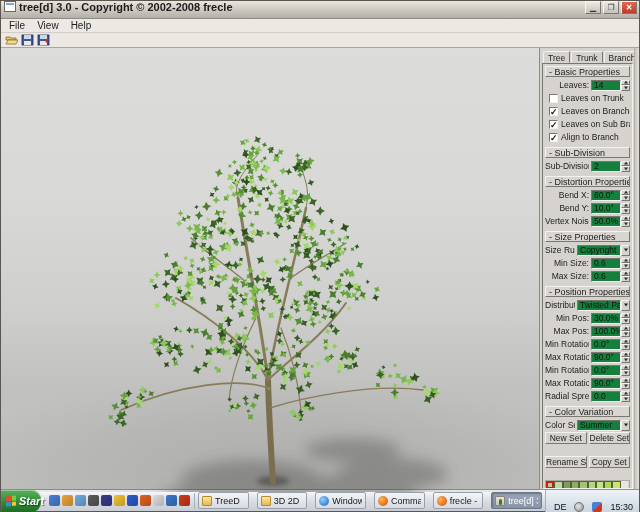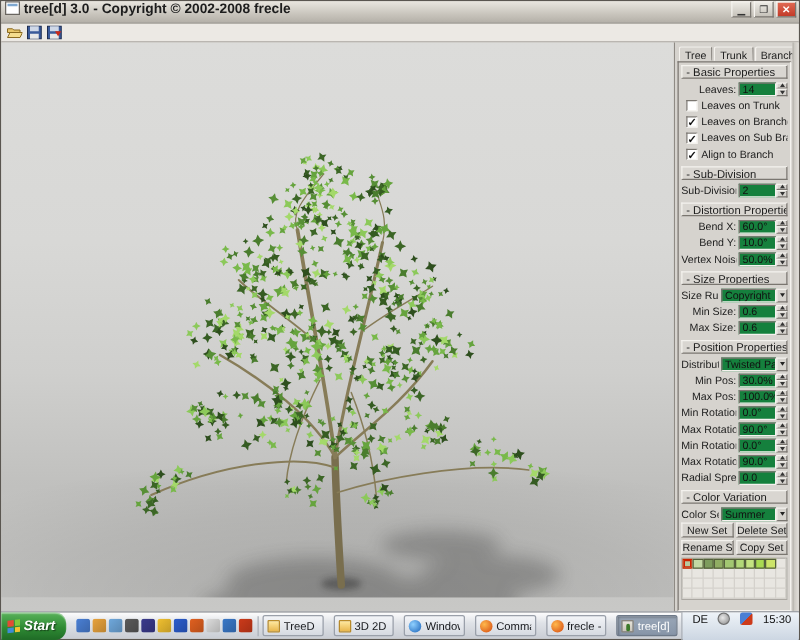--- a/index.html
+++ b/index.html
@@ -49,50 +49,50 @@
   .spin > div { flex:1; background:#d6d3ce; border:1px solid; border-color:#f4f2ee #7a7670 #7a7670 #f4f2ee; position:relative; }
   .spin .up::after, .spin .dn::after { content:""; position:absolute; left:50%; top:50%; transform:translate(-50%,-50%); border-left:2px solid transparent; border-right:2px solid transparent; }
   .spin .up::after { border-bottom:3px solid #333; }
   .spin .dn::after { border-top:3px solid #333; }
   .drop { width:9px; height:11px; flex:none; background:#d6d3ce; border:1px solid; border-color:#f4f2ee #7a7670 #7a7670 #f4f2ee; position:relative; }
   .drop::after { content:""; position:absolute; left:50%; top:55%; transform:translate(-50%,-50%); border-left:2.5px solid transparent; border-right:2.5px solid transparent; border-top:3.5px solid #222; }
 
   .cb { width:9px; height:9px; flex:none; background:#fff; border:1px solid; border-color:#7a7670 #f4f2ee #f4f2ee #7a7670; margin:0 3px 0 4px; font-size:9px; line-height:8px; text-align:center; color:#111; font-weight:bold; }
   .cb-lbl { font-size:8.5px; color:#1c1c1c; white-space:nowrap; overflow:hidden; }
 
-  .btn-row { display:flex; gap:2px; margin-bottom:2px; }
+  .btn-row { display:flex; gap:2px; margin-bottom:12px; }
   .pbtn { flex:1; height:12px; font-size:8.5px; line-height:10px; text-align:center; background:#d6d3ce; border:1px solid; border-color:#f4f2ee #7a7670 #7a7670 #f4f2ee; color:#1c1c1c; white-space:nowrap; overflow:hidden; }
 
   .swatch-grid { display:grid; grid-template-columns:repeat(10,1fr); border:1px solid #aba8a2; background:#e8e6e1; margin-bottom:2px; }
   .swatch-grid .cell { height:8px; border-right:1px solid #d4d1cc; border-bottom:1px solid #d4d1cc; }
   .swatch-grid .cell.color { border:1px solid #55603c; }
   .swatch-grid .cell.selected { border:1px solid #cc2200; box-shadow:inset 0 0 0 1px #cc2200; }
 
   
   .taskbar { height:22px; flex:none; background:linear-gradient(#fdfdfd,#dfe2e7 40%,#c9cdd4); border-top:1px solid #8f949c; display:flex; align-items:center; }
-  .start-btn { height:22px; width:52px; flex:none; background:linear-gradient(#59b35b,#2f8b34 55%,#1f6b26); border-radius:0 9px 9px 0; display:flex; align-items:center; padding-left:5px; box-shadow:inset 0 1px 1px rgba(255,255,255,.5); }
+  .start-btn { height:22px; width:40px; flex:none; background:linear-gradient(#59b35b,#2f8b34 55%,#1f6b26); border-radius:0 9px 9px 0; display:flex; align-items:center; padding-left:5px; box-shadow:inset 0 1px 1px rgba(255,255,255,.5); }
   .start-flag { width:10px; height:10px; flex:none; display:grid; grid-template-columns:1fr 1fr; gap:1px; transform:skewY(-6deg); margin-right:3px; }
   .start-flag i { display:block; }
   .start-flag i:nth-child(1){background:#e34b34;} .start-flag i:nth-child(2){background:#7fca3c;}
   .start-flag i:nth-child(3){background:#3f8cd6;} .start-flag i:nth-child(4){background:#f2c431;}
   .start-label { color:#fff; font-size:11px; font-weight:bold; font-style:italic; text-shadow:1px 1px 1px rgba(0,0,0,.5); }
   .quicklaunch { display:flex; align-items:center; gap:2px; padding:0 4px 0 8px; border-right:1px solid #aab0b8; height:16px; flex:none; }
   .ql-icon { width:11px; height:11px; border-radius:2px; flex:none; }
   .taskbtns { flex:1; display:flex; gap:8px; padding:0 3px; min-width:0; }
   .taskbtn { flex:1; height:17px; min-width:0; background:linear-gradient(#f3f5f8,#d6dae1); border:1px solid #9aa0aa; border-radius:2px; display:flex; align-items:center; padding:0 3px; gap:3px; }
   .taskbtn.active { background:linear-gradient(#9aa7b8,#8795a8); border-color:#6c7888; box-shadow:inset 1px 1px 2px rgba(0,0,0,.3); }
   .taskbtn .ticon { width:10px; height:10px; flex:none; border-radius:1px; }
   .taskbtn .tlabel { font-size:9px; color:#16181c; white-space:nowrap; overflow:hidden; }
   .taskbtn.active .tlabel { color:#fff; }
   .ticon.folder { background:linear-gradient(#ffe9a0,#e8b64c); border:1px solid #b88a2a; }
   .ticon.media-player { background:radial-gradient(circle at 35% 35%, #8fd0ff, #1a62b8); border-radius:50%; }
   .ticon.firefox { background:radial-gradient(circle at 35% 35%, #ffb84d, #d4470e); border-radius:50%; }
   .ticon.treed { background:linear-gradient(#e8e4da,#c9c4b8); border:1px solid #8a857c; position:relative; }
   .ticon.treed::after { content:""; position:absolute; left:3px; top:2px; width:3px; height:6px; background:#3c7a2a; border-radius:2px; }
-  .tray { flex:none; height:22px; display:flex; align-items:flex-start; gap:8px; padding:0 6px 0 8px; background:linear-gradient(#eef3f8,#ccd6e2); border-left:1px solid #aab0b8; }
+  .tray { flex:none; height:22px; display:flex; align-items:flex-end; gap:8px; padding:0 6px 0 8px; background:linear-gradient(#eef3f8,#ccd6e2); border-left:1px solid #aab0b8; }
   .tray-lang { font-size:9px; color:#111; }
   .tray-ico { width:10px; height:10px; border-radius:50%; }
   .tray-ico.volume { background:radial-gradient(circle at 40% 40%, #e8e8e8, #8a8a8a); border:1px solid #707070; }
   .tray-ico.network { background:linear-gradient(135deg,#4a7fd4 50%,#cc3a1a 50%); border-radius:2px; }
   .tray-time { font-size:9px; color:#111; }
 </style>
 </head>
 <body>
 
 <div class="screen">
@@ -100,20 +100,25 @@
   <div class="titlebar">
     <span class="win-icon"></span>
     <span class="title-text">tree[d] 3.0 - Copyright © 2002-2008 frecle</span>
     <span class="winbtns">
       <span class="winbtn">▁</span>
       <span class="winbtn">❐</span>
       <span class="winbtn close">✕</span>
     </span>
   </div>
 
+  <div class="menubar" id="menubar">
+      <div class="menu-item">File</div>
+      <div class="menu-item">View</div>
+      <div class="menu-item">Help</div>
+    </div>
 
   <div class="toolbar">
     <svg class="tool-icon" viewBox="0 0 13 12">
       <path d="M1,3 h4 l1,1 h5 v2 h-10 z" fill="#e8c66a" stroke="#8a6a20" stroke-width="0.8"></path>
       <path d="M1,10 l2,-4 h10 l-2,4 z" fill="#f4dc8e" stroke="#8a6a20" stroke-width="0.8"></path>
     </svg>
     <svg class="tool-icon" viewBox="0 0 13 12">
       <rect x="1" y="1" width="11" height="10" fill="#3a5a9a" stroke="#1c2c50" stroke-width="0.8"></rect>
       <rect x="3" y="1" width="7" height="4" fill="#cfd8e8"></rect>
       <rect x="3" y="7" width="7" height="4" fill="#e8e8e8"></rect>

